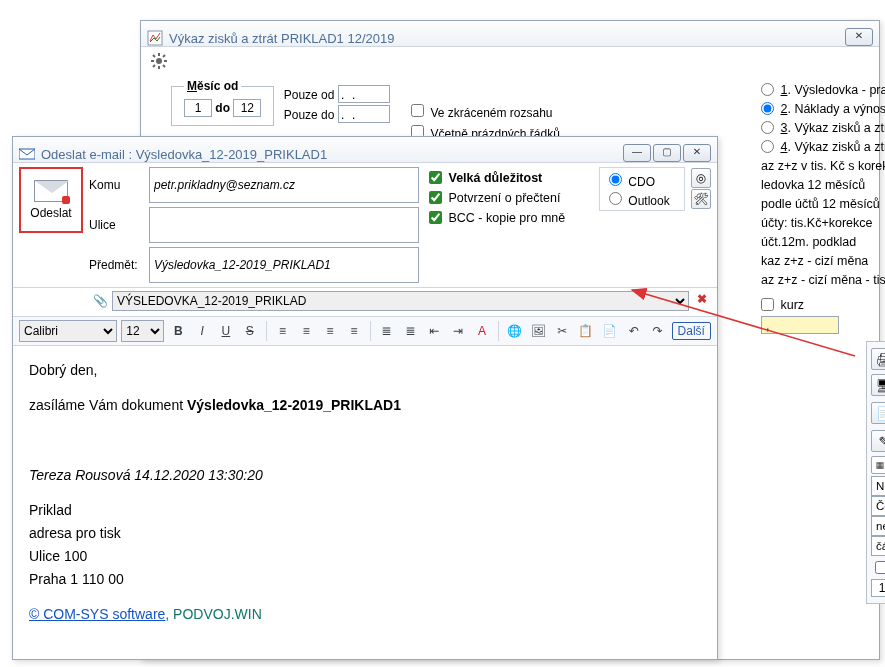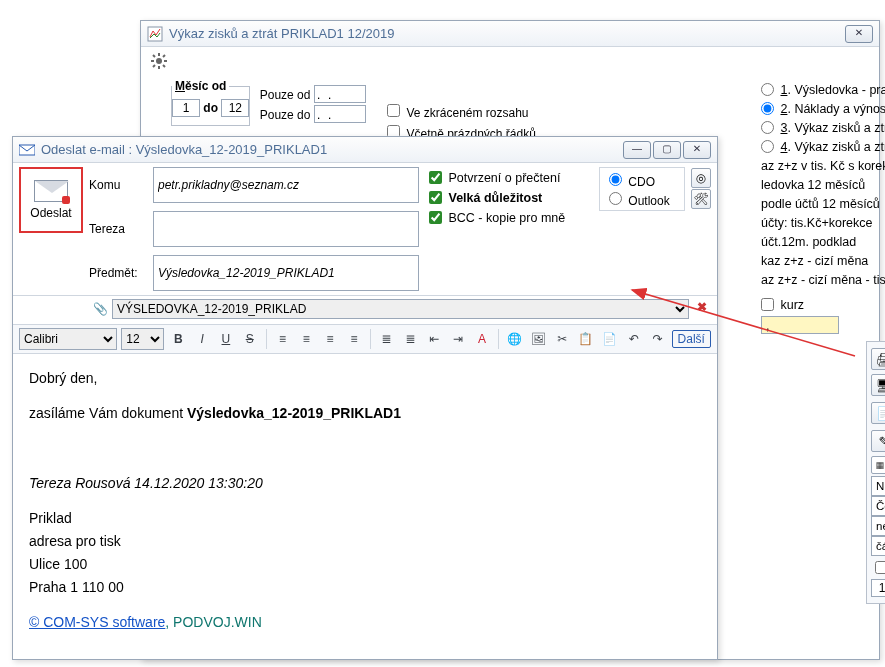--- a/index.html
+++ b/index.html
@@ -15,42 +15,42 @@
   }
   .win {
     position: absolute;
     background: #fff;
     border: 1px solid #9aa7b8;
     box-shadow: 2px 2px 6px rgba(0,0,0,.15);
   }
   .titlebar {
     height: 26px;
     display: flex;
-    align-items: center;
+    align-items: flex-end;
     padding: 0 6px;
     background: linear-gradient(#fdfdfd,#eef2f7);
     border-bottom: 1px solid #cfd6df;
     color: #4f6f97;
     font-size: 13px;
   }
   .titlebar .icon { width: 16px; height: 16px; margin-right: 6px; }
   .titlebar .spacer { flex: 1; }
   .ctrlbtn {
     width: 28px; height: 18px; margin-left: 2px;
     border: 1px solid #7d8fa6; border-radius: 3px;
     background: linear-gradient(#f7f9fc,#e3e8ef);
     font-size: 10px; line-height: 14px; text-align: center;
     color: #334;
   }
   
   .bgcontent { padding: 6px 10px; }
   .gearbar { height: 22px; }
   .gear { width:16px;height:16px;display:inline-block; }
   fieldset.mesic {
-    display: inline-block; padding: 6px 0 8px; margin: 4px 6px 0 20px;
+    display: inline-block; padding: 6px 12px 8px; margin: 4px 6px 0 20px;
     border: 1px solid #b8c0cc;
   }
   fieldset.mesic legend { padding: 0 3px; }
   input.tnum { width:28px; height:18px; text-align:center; border:1px solid #9aa7b8; font-size:12px; font-family:inherit; }
   input.ttxt { width:52px; height:18px; border:1px solid #9aa7b8; }
   .pouze { display:inline-block; vertical-align:top; margin-top:8px; }
   .pouze div { margin:2px 0; }
   .cbcol { display:inline-block; vertical-align:top; margin:24px 0 0 14px; }
   .cbcol label { display:block; margin:2px 0; }
   .radiolist { position:absolute; left:620px; top:60px; font-size:12.5px; line-height:19px; }
@@ -84,21 +84,21 @@
     border:2px solid #d33; background:#fff;
     display:flex; flex-direction:column; align-items:center; justify-content:center;
     font-size:12px;
   }
   .sendbtn .env {
     width:34px;height:22px;border:1px solid #8895a7;background:#fff;
     position:relative;
   }
   .sendbtn .env::before{content:"";position:absolute;left:0;right:0;top:0;height:0;border-left:17px solid transparent;border-right:17px solid transparent;border-top:12px solid #d7dbe2;}
   .sendbtn .env::after{content:"";position:absolute;right:-3px;bottom:-3px;width:8px;height:8px;background:#d33;border-radius:2px;}
-  .fieldsgrid { flex:1; display:grid; grid-template-columns:56px 1fr; row-gap:4px; column-gap:4px; align-items:center;gap:8px; }
+  .fieldsgrid { flex:1; display:grid; grid-template-columns:56px 1fr; row-gap:4px; column-gap:4px; align-items:center; }
   .fieldsgrid input { height:36px; border:1px solid #9aa7b8; padding:0 4px; font-size:12px; font-family:inherit; width:100%;font-style:italic;}
   .chkcol { width:168px; font-size:12.5px; }
   .chkcol label { display:block; margin:1px 0;}
   .chkcol input { vertical-align:-2px; accent-color:#2a8a2a;}
   .radiocol { width:86px; border:1px solid #cfd6df; padding:2px 4px; }
   .radiocol label{display:block;}
   .tinybtn { width:20px;height:20px;border:1px solid #9aa7b8;border-radius:2px;background:linear-gradient(#fdfdfd,#e8edf3);margin:1px 0;display:flex;align-items:center;justify-content:center;}
 
   .attachrow { display:flex; align-items:center; gap:4px; padding:3px 6px 5px 80px; }
   .attachrow select{ flex:1; height:20px; font-size:12px; border:1px solid #9aa7b8;}
@@ -244,28 +244,28 @@
   </div>
 
   <div class="emailhdr">
     <div class="sendbtn">
       <div class="env"></div>
       <span style="margin-top:4px;">Odeslat</span>
     </div>
     <div class="fieldsgrid">
       <span>Komu</span>
       <input value="petr.prikladny@seznam.cz" style="">
-      <span>Tereza</span>
+      <span>Ulice</span>
       <input value="" style="">
       <span>Předmět:</span>
       <input value="Výsledovka_12-2019_PRIKLAD1" style="">
     </div>
     <div class="chkcol">
+      <label><input type="checkbox" checked="" style=""> <b>Velká důležitost</b></label>
       <label><input type="checkbox" checked="" style=""> <span>Potvrzení o přečtení</span></label>
-      <label><input type="checkbox" checked="" style=""> <b>Velká důležitost</b></label>
       <label><input type="checkbox" checked="" style=""> <span>BCC - kopie pro mně</span></label>
     </div>
     <div class="radiocol">
       <label><input type="radio" name="sm" checked="" style=""> <span>CDO</span></label>
       <label><input type="radio" name="sm" style=""> <span>Outlook</span></label>
     </div>
     <div>
       <div class="tinybtn">◎</div>
       <div class="tinybtn">🛠</div>
     </div>

